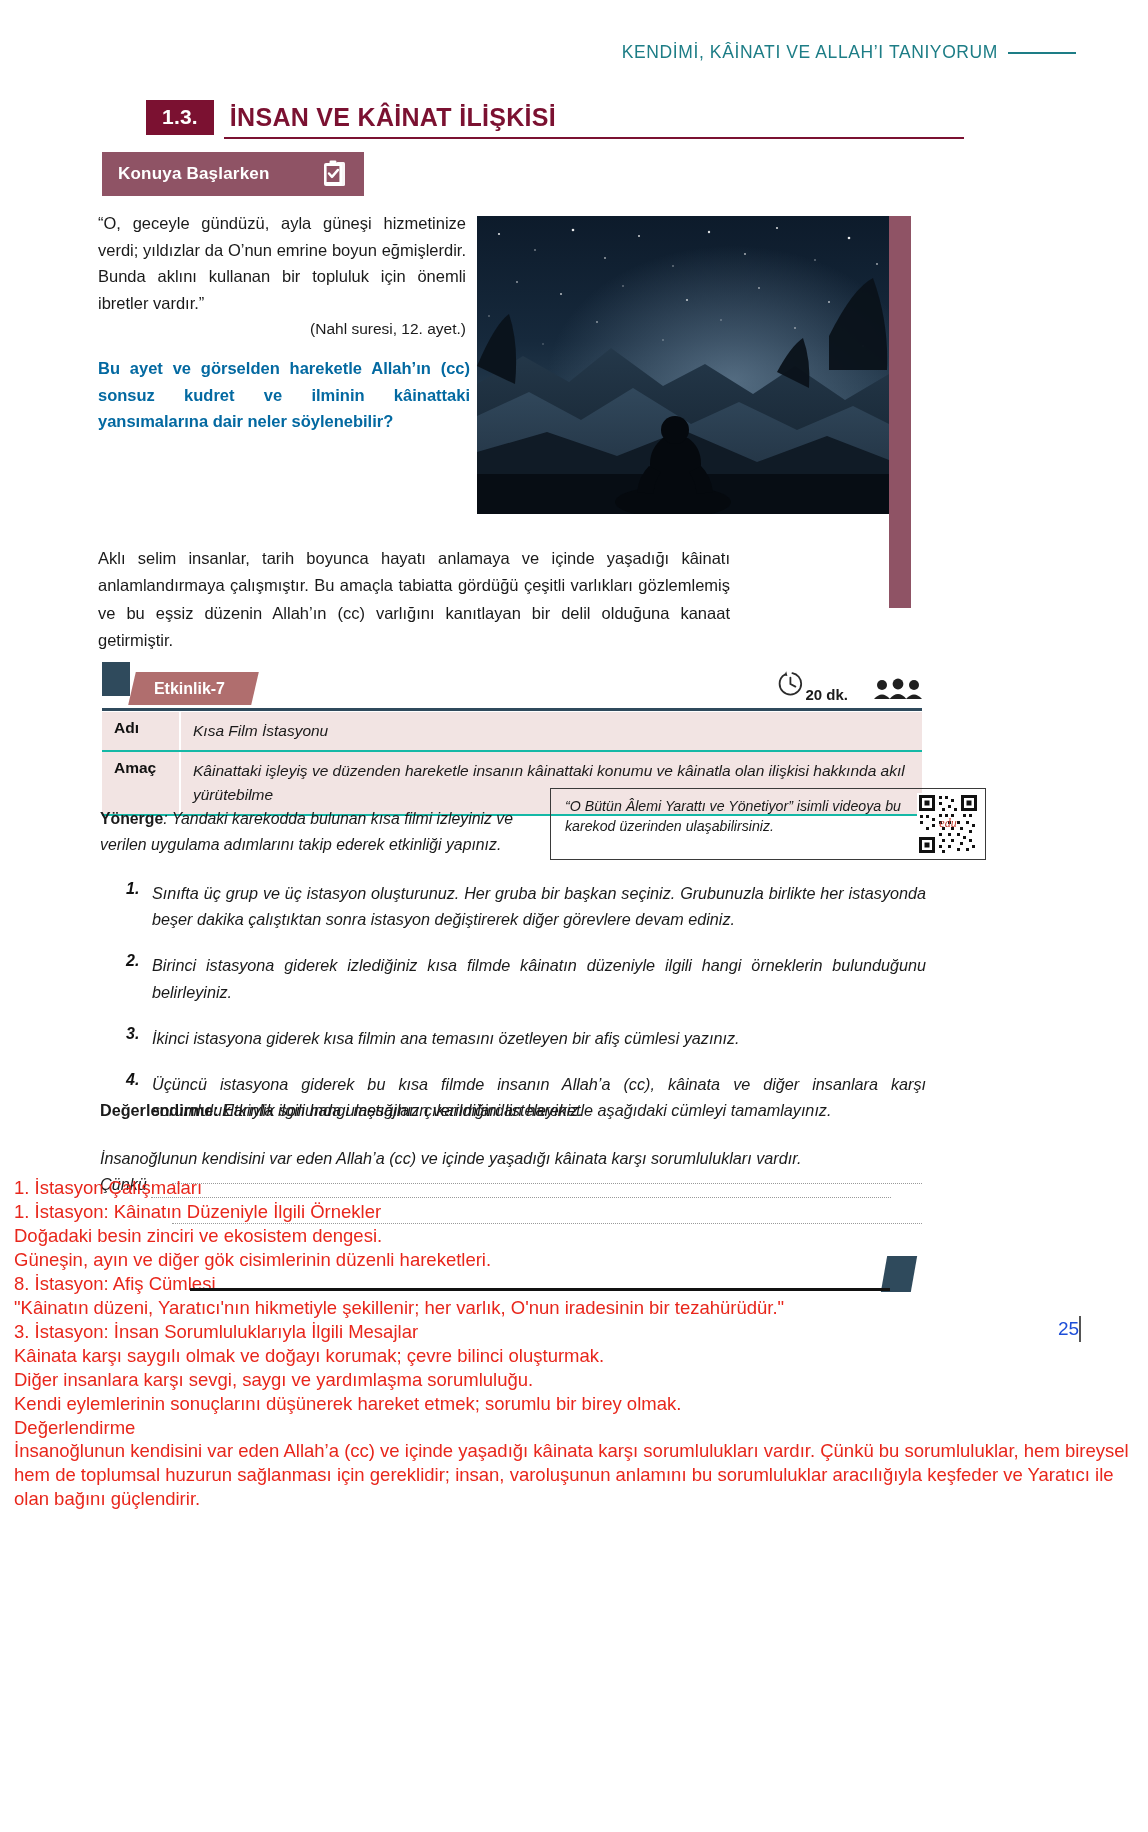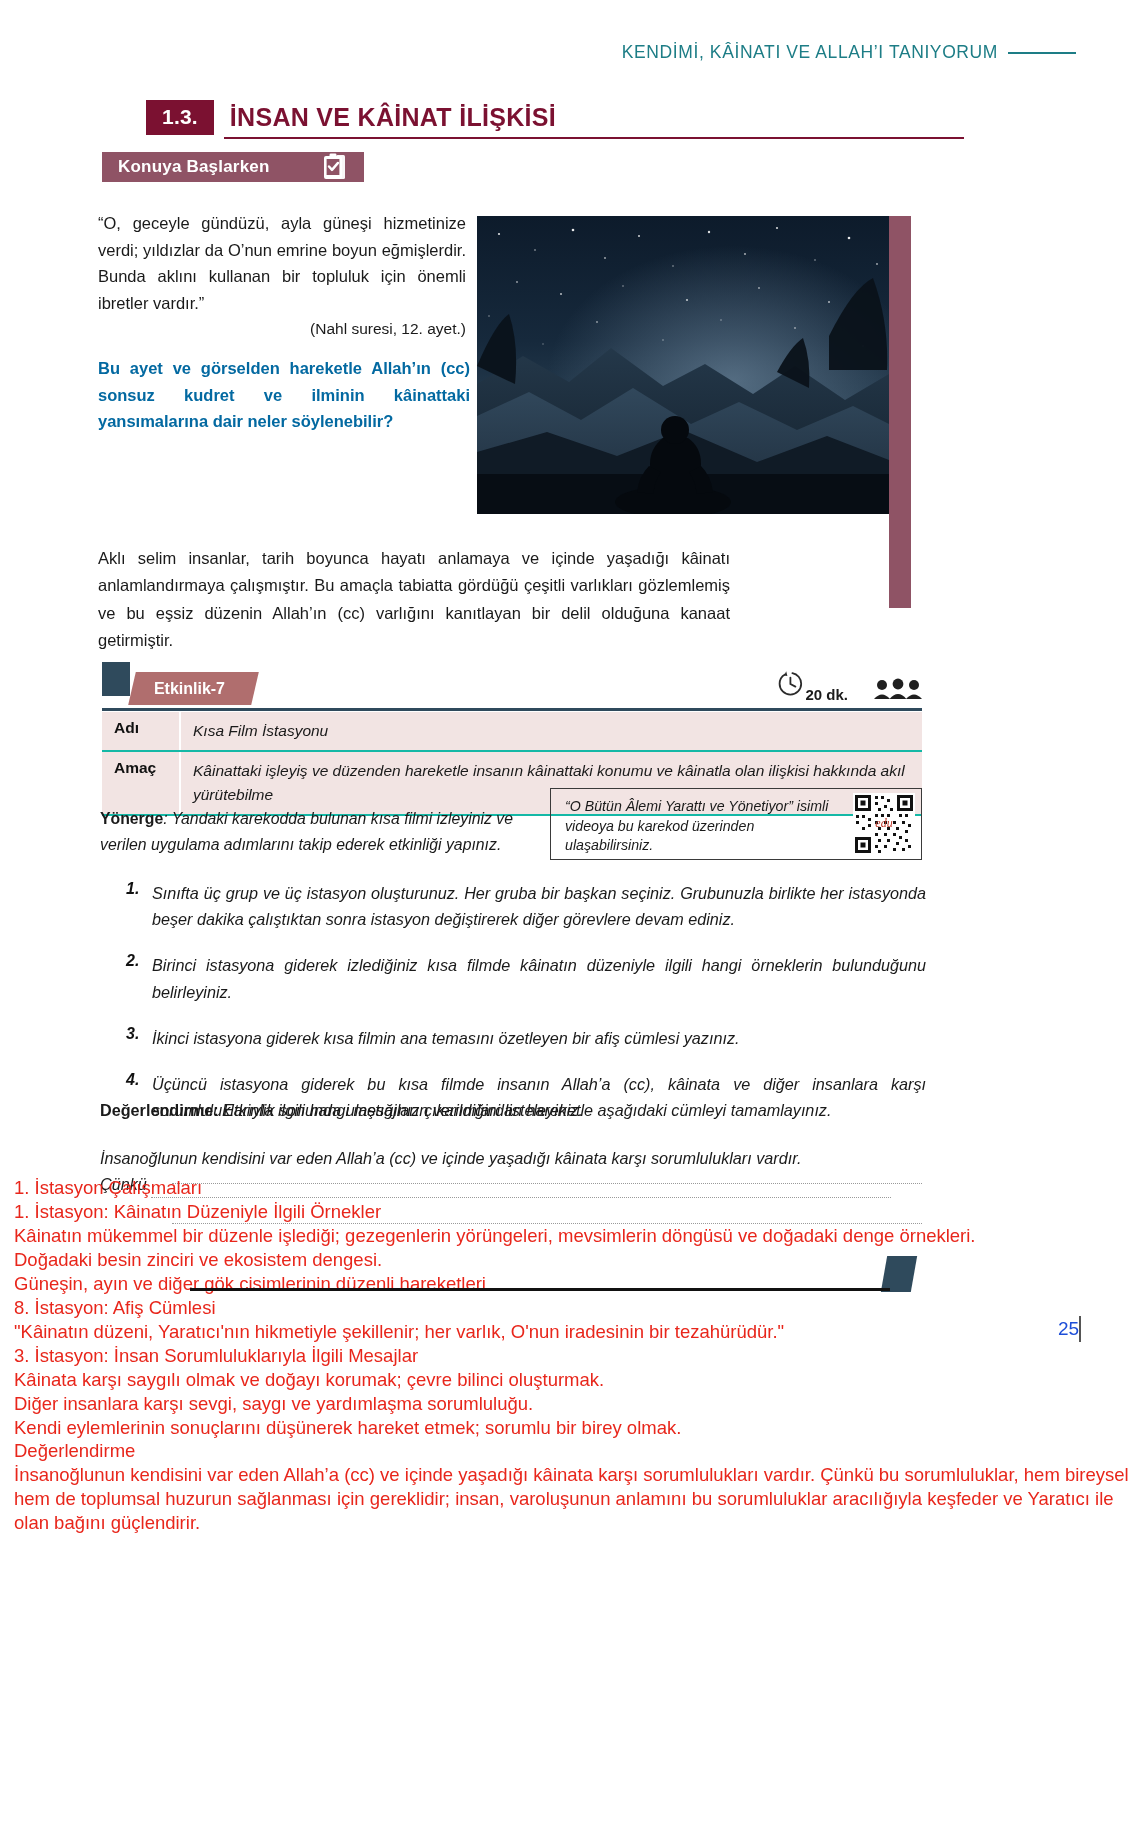--- a/index.html
+++ b/index.html
@@ -63,21 +63,21 @@
     margin-top: 2px;
     height: 1.5px;
     background: #7b1131;
     width: 740px;
   }
 
   
   .kb-banner {
     position: absolute;
     left: 102px; top: 152px;
-    height: 30px;
+    height: 44px;
     background: #8f5365;
     display: flex; align-items: center;
     padding: 0 14px 0 16px;
     gap: 52px;
   }
   .kb-banner-text {
     color: #fff; font-size: 17px; font-weight: 700;
     letter-spacing: .2px;
   }
   .kb-icon { width: 28px; height: 30px; position: relative; display:block; }
@@ -200,21 +200,21 @@
     width: 420px;
     font-size: 15.8px;
     font-style: italic;
     line-height: 1.62;
   }
   .yonerge b { font-style: normal; font-weight: 700; }
 
   .qrbox {
     position: absolute;
     left: 550px; top: 788px;
-    width: 372px; height: 72px;
+    width: 436px; height: 72px;
     border: 1.4px solid #3a3a3a;
     display: flex; align-items: stretch;
   }
   .qr-text {
     flex: 1;
     padding: 8px 8px 6px 14px;
     font-size: 14.2px;
     font-style: italic;
     line-height: 1.38;
   }
@@ -556,21 +556,20 @@
     <span>Çünkü</span>
     <span class="dotline" style="width:740px"></span>
   </div>
 </div>
 
 <div class="ans-rule"></div>
 <div class="ans-rule2"></div>
 <div class="answers">
   <div>1. İstasyon Çalışmaları</div>
   <div>1. İstasyon: Kâinatın Düzeniyle İlgili Örnekler</div>
-  <div>Kâinatın mükemmel bir düzenle işlediği; gezegenlerin yörüngeleri, mevsimlerin döngüsü ve doğadaki denge örnekleri.</div>
   <div>Doğadaki besin zinciri ve ekosistem dengesi.</div>
   <div>Güneşin, ayın ve diğer gök cisimlerinin düzenli hareketleri.</div>
   <div>8. İstasyon: Afiş Cümlesi</div>
   <div>"Kâinatın düzeni, Yaratıcı'nın hikmetiyle şekillenir; her varlık, O'nun iradesinin bir tezahürüdür."</div>
   <div>3. İstasyon: İnsan Sorumluluklarıyla İlgili Mesajlar</div>
   <div>Kâinata karşı saygılı olmak ve doğayı korumak; çevre bilinci oluşturmak.</div>
   <div>Diğer insanlara karşı sevgi, saygı ve yardımlaşma sorumluluğu.</div>
   <div>Kendi eylemlerinin sonuçlarını düşünerek hareket etmek; sorumlu bir birey olmak.</div>
   <div>Değerlendirme</div>
   <div>İnsanoğlunun kendisini var eden Allah’a (cc) ve içinde yaşadığı kâinata karşı sorumlulukları vardır. Çünkü bu sorumluluklar, hem bireysel hem de toplumsal huzurun sağlanması için gereklidir; insan, varoluşunun anlamını bu sorumluluklar aracılığıyla keşfeder ve Yaratıcı ile olan bağını güçlendirir.</div>

